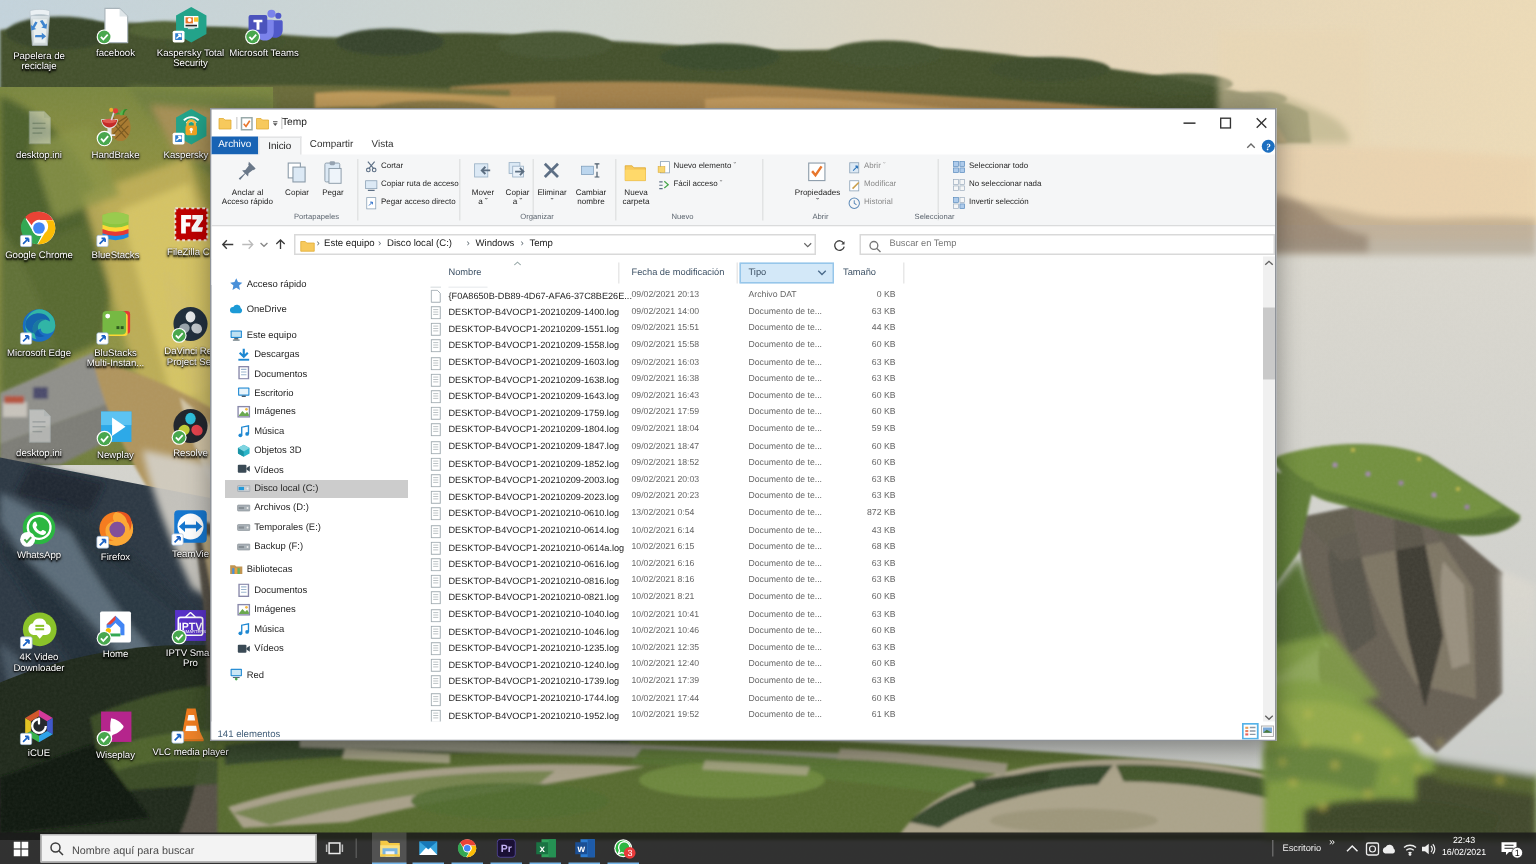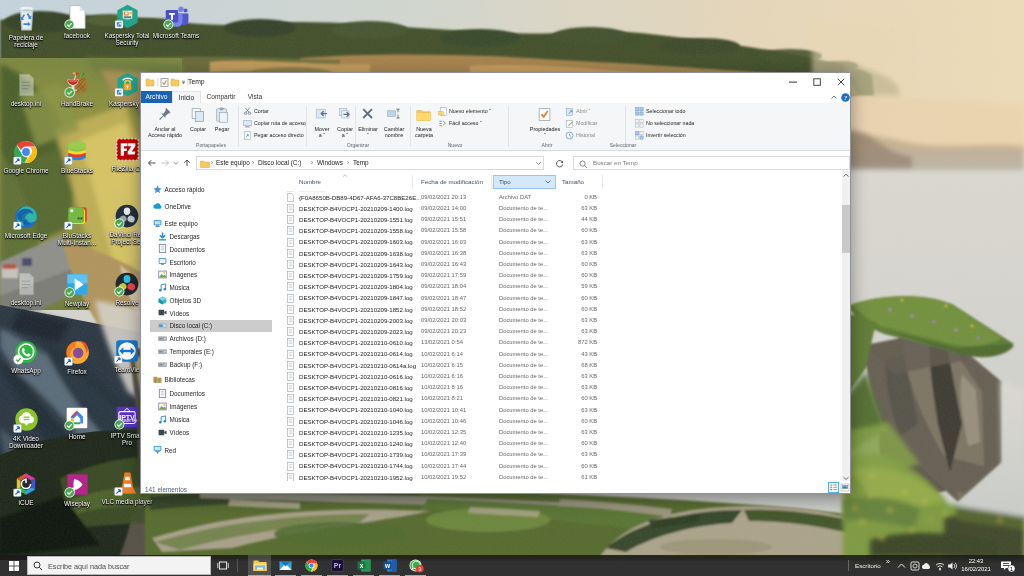--- a/index.html
+++ b/index.html
@@ -1042,21 +1042,21 @@
 <rect x="0" y="0" width="4.6" height="4.6" fill="#fff"></rect>
         <rect x="5.4" y="0" width="4.6" height="4.6" fill="#fff"></rect>
 <rect x="0" y="5.4" width="4.6" height="4.6" fill="#fff"></rect>
         <rect x="5.4" y="5.4" width="4.6" height="4.6" fill="#fff"></rect>
 </svg>
 <div class="abs" style="left:27px;top:1px;width:184px;height:19px;background:#f3f3f3;border:1px solid #b8b8b8;box-sizing:border-box"></div>
 <svg class="abs" style="left:33px;top:6px" width="10" height="10" viewBox="0 0 10 10">
 <circle cx="4" cy="4" r="3" fill="none" stroke="#3b3b3b" stroke-width="1"></circle>
         <path d="M6.3,6.3 L9,9" stroke="#3b3b3b" stroke-width="1"></path>
       </svg>
-<div class="abs" style="left:48px;top:6.5px;font-size:7.2px;color:#4a4a4a">Escribe aquí nada buscar</div>
+<div class="abs" style="left:48px;top:6.5px;font-size:7.2px;color:#4a4a4a">Nombre aquí para buscar</div>
 <svg class="abs" style="left:217px;top:5px" width="12" height="11" viewBox="0 0 12 11">
 <rect x="2.4" y="2" width="7.2" height="7" fill="none" stroke="#ececec" stroke-width="1"></rect>
 <path d="M0.7,3 L0.7,8 M11.3,3 L11.3,8" stroke="#bdbdbd" stroke-width="1.1"></path>
 </svg>
 <div class="abs" style="left:237px;top:4px;width:1px;height:13px;background:rgba(255,255,255,.18)"></div>
 <div class="abs" style="left:248px;top:0;width:23px;height:21px;background:rgba(255,255,255,.16)"></div>
 <svg class="abs" style="left:253px;top:4px" width="14" height="13" viewBox="0 0 14 13">
 <path d="M0.5,1.5 L5,1.5 L6.5,3 L13.5,3 L13.5,12 L0.5,12 Z" fill="#f5c944"></path>
 <path d="M0.5,4.5 L13.5,4.5 L13.5,12 L0.5,12 Z" fill="#fadf7e"></path>
 <path d="M2,6.5 L12,6.5 L12,12 L2,12 Z" fill="#7ab5e0"></path>

